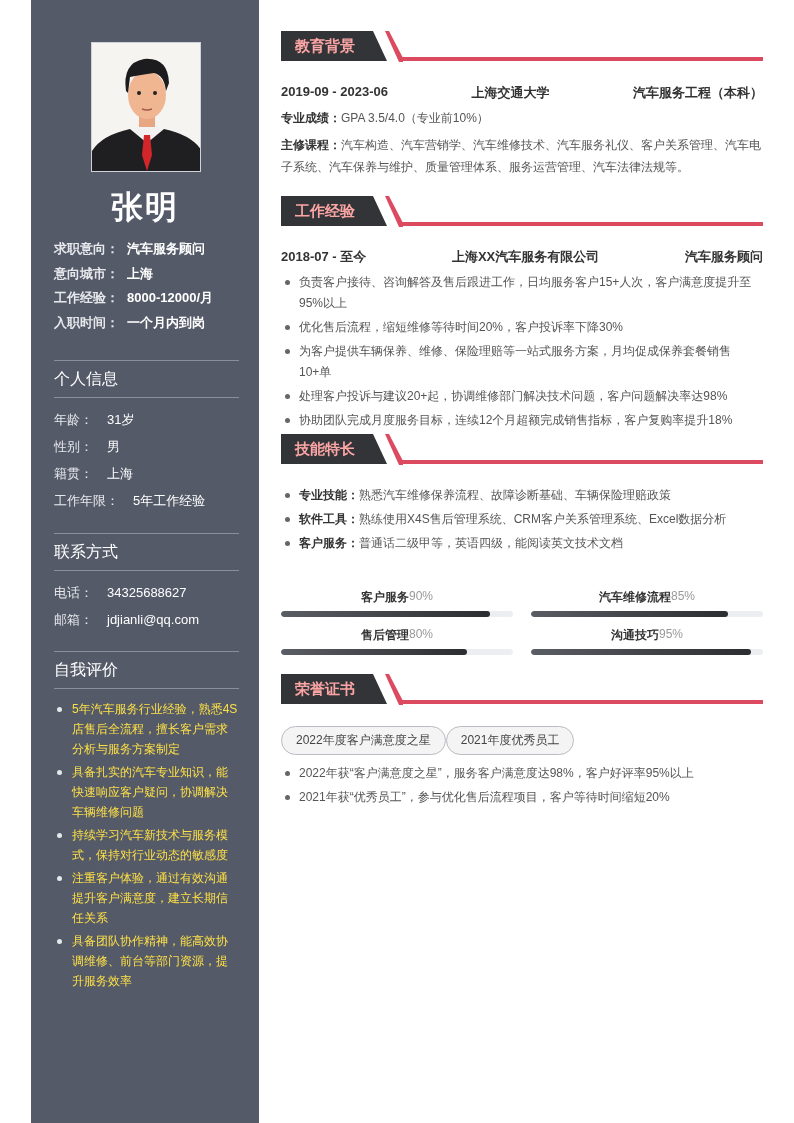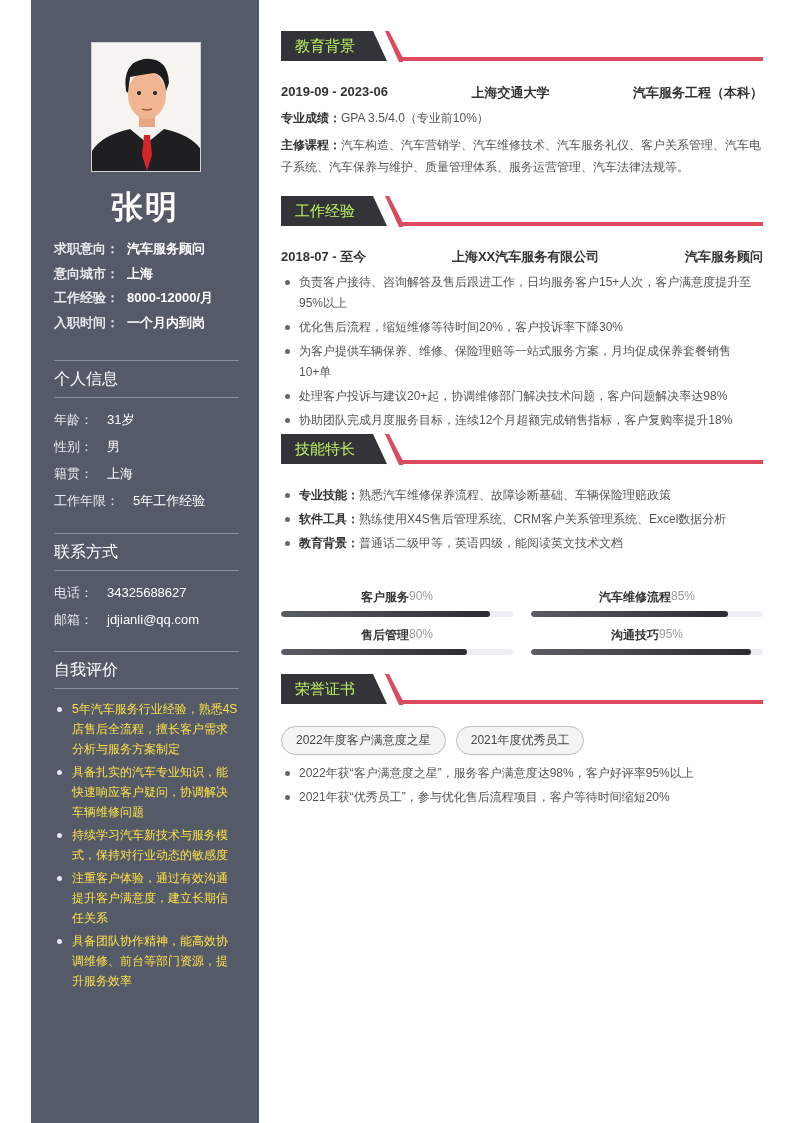--- a/index.html
+++ b/index.html
@@ -31,21 +31,21 @@
   .kv .v { color: #fff; }
 
   .eval-list { list-style: none; padding-top: 10px; }
   .eval-list li { position: relative; padding-left: 18px; font-size: 12px; line-height: 20px; color: #fde047; margin-bottom: 3px; }
   .eval-list li::before { content: ""; position: absolute; left: 3px; top: 8px; width: 5px; height: 5px; border-radius: 50%; background: #e6e8ec; }
 
   .main { position: absolute; left: 281px; top: 0; width: 482px; }
   .sec-head { position: absolute; left: 0; width: 482px; height: 32px; }
   .sec-head .label {
     position: absolute; left: 0; top: 0; height: 30px; width: 106px;
-    background: #333438; color: #bef264; font-size: 15px; font-weight: normal;
+    background: #333438; color: #fca5a5; font-size: 15px; font-weight: bold;
     line-height: 30px; padding-left: 14px;
     clip-path: polygon(0 0, 92px 0, 106px 30px, 0 30px);
   }
   .sec-head .slash {
     position: absolute; left: 104px; top: 0; width: 18px; height: 31px;
     background: #dc4a60;
     clip-path: polygon(0 0, 4px 0, 18px 27px, 18px 31px, 14px 31px);
   }
   .sec-head .bar {
     position: absolute; left: 118px; top: 26px; width: 364px; height: 4px; background: #dc4a60;
@@ -60,21 +60,21 @@
   .blist li::before { content: ""; position: absolute; left: 4px; top: 8px; width: 5px; height: 5px; border-radius: 50%; background: #666; }
   .blist li b { color: #333; }
 
   .skill { position: absolute; width: 232px; }
   .skill .top { display: flex; justify-content: center; font-size: 12px; height: 18px; }
   .skill .top .n { font-weight: bold; color: #333; }
   .skill .top .p { color: #999; }
   .skill .track { margin-top: 4px; height: 6px; border-radius: 3px; background: #eceef2; overflow: hidden; }
   .skill .fill { height: 6px; border-radius: 3px; background: linear-gradient(90deg, #5a5d63, #2c2d30); }
 
-  .pills { position: absolute; left: 0; display: flex; gap: 10px; }
+  .pills { position: absolute; left: 0; display: flex; }
   .pill { border: 1px solid #b9bcc2; border-radius: 15px; background: #f4f4f5; height: 29px; line-height: 27px; padding: 0 14px; font-size: 12px; color: #444; }
 </style>
 </head>
 <body>
 
 <div class="sidebar">
   <div class="photo">
     <svg width="110" height="130" viewBox="0 0 110 130">
       <rect width="110" height="130" fill="#f6f4f1"></rect>
       <path d="M0 130 L0 108 Q10 92 38 86 L55 100 L72 86 Q100 92 110 108 L110 130 Z" fill="#1f1f22"></path>
@@ -201,21 +201,21 @@
   </ul>
 
   <div class="sec-head" style="top:434px;">
     <div class="label">技能特长</div>
     <div class="slash"></div>
     <div class="bar"></div>
   </div>
   <ul class="blist" style="top:485px;">
     <li><b>专业技能：</b><span>熟悉汽车维修保养流程、故障诊断基础、车辆保险理赔政策</span></li>
     <li><b>软件工具：</b><span>熟练使用X4S售后管理系统、CRM客户关系管理系统、Excel数据分析</span></li>
-    <li><b>教育背景：</b><span>普通话二级甲等，英语四级，能阅读英文技术文档</span></li>
+    <li><b>客户服务：</b><span>普通话二级甲等，英语四级，能阅读英文技术文档</span></li>
   </ul>
 
   <div class="skill" style="left:0; top:589px;">
     <div class="top">
         <span class="n">客户服务</span>
         <span class="p">90%</span>
       </div>
     <div class="track">
         <div class="fill" style="width: 90%;"></div>
       </div>

